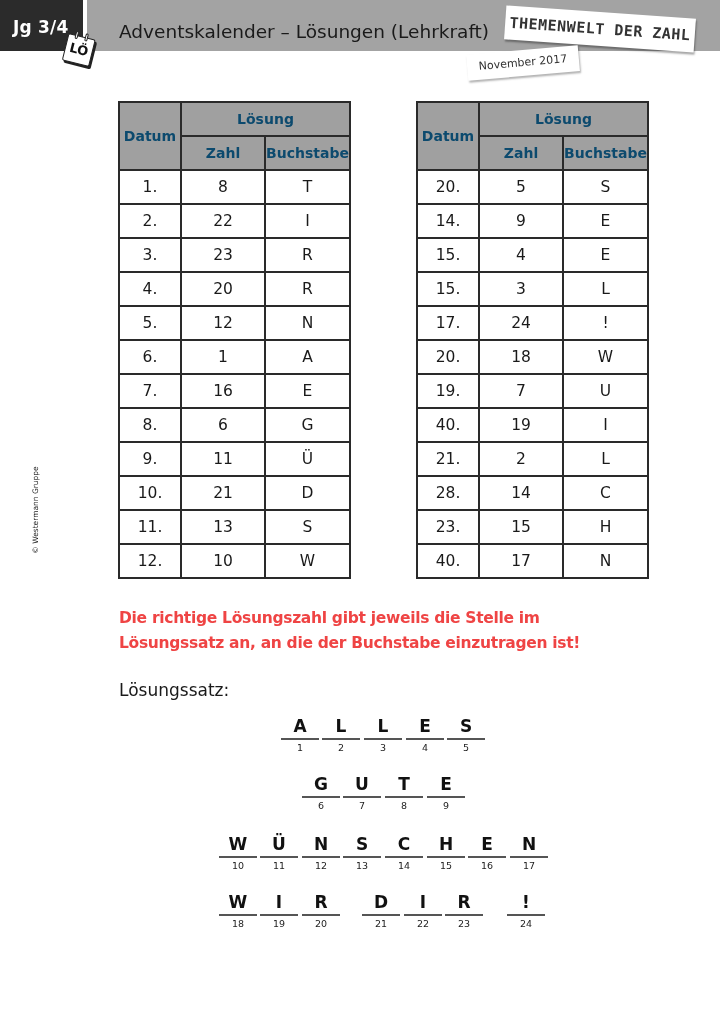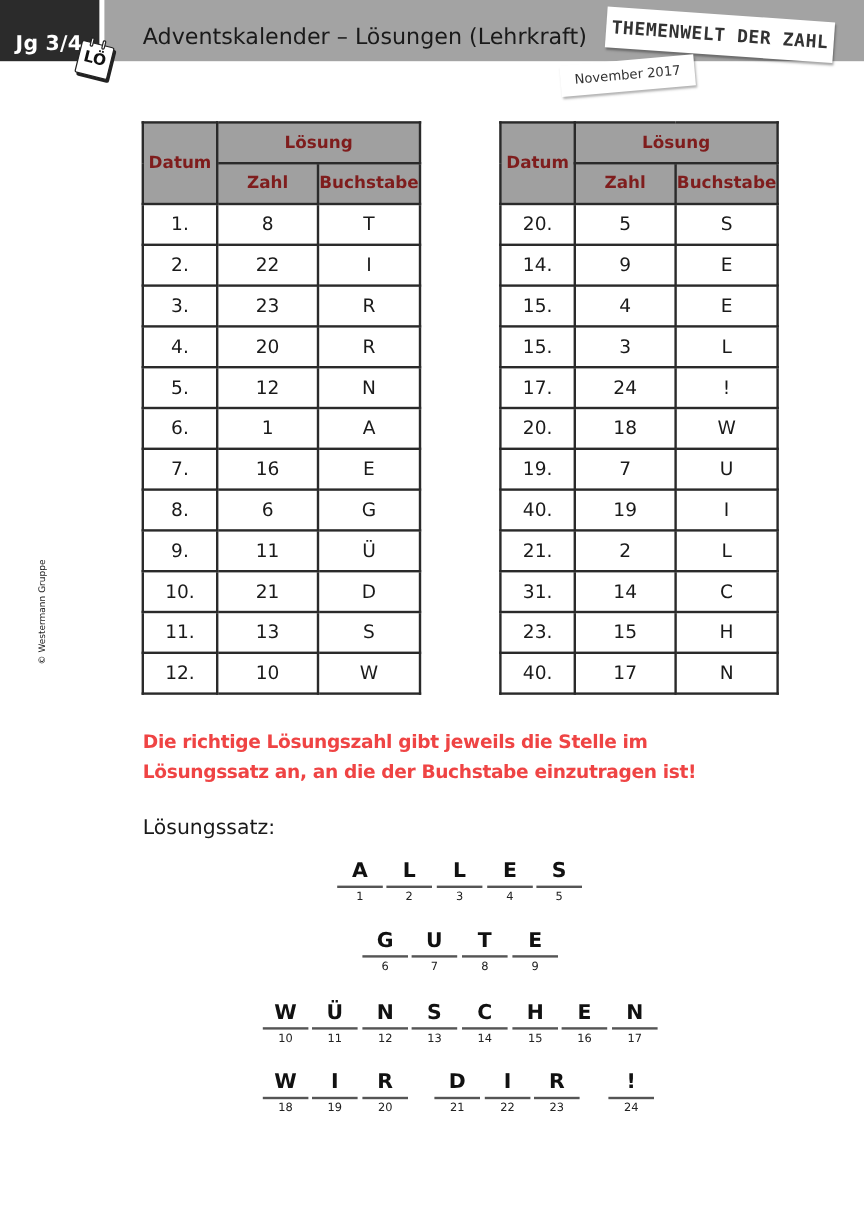--- a/index.html
+++ b/index.html
@@ -1,39 +1,39 @@
 <!DOCTYPE html>
 <html><head>
 <meta charset="utf-8">
 <style>
   * { box-sizing: border-box; margin: 0; padding: 0; }
   html, body { width: 720px; height: 1019px; background: #ffffff; overflow: hidden; }
   body { position: relative; font-family: "DejaVu Sans", sans-serif; color: #1a1a1a; }
 
   
   .hdr-dark { position: absolute; left: 0; top: 0; width: 83px; height: 51px; background: #2b2b2b; }
-  .hdr-grade { position: absolute; left: 13px; top: 27px; color: #fff; font-weight: bold; font-size: 17px; letter-spacing: 0.2px; }
+  .hdr-grade { position: absolute; left: 13px; top: 17px; color: #fff; font-weight: bold; font-size: 17px; letter-spacing: 0.2px; }
   .hdr-gap { position: absolute; left: 83px; top: 0; width: 4px; height: 51px; background: #ffffff; }
   .hdr-grey { position: absolute; left: 87px; top: 0; width: 633px; height: 51px; background: #a3a3a3; }
   .hdr-title { position: absolute; left: 119px; top: 21px; font-size: 18.5px; color: #1a1a1a; }
 
   .lo-icon { position: absolute; left: 63px; top: 32px; width: 32px; height: 34px; transform: rotate(14deg); }
   .lo-icon .pad { position: absolute; left: 2px; top: 4px; width: 28px; height: 28px; background: #fff; border: 1.5px solid #222; border-radius: 2px; box-shadow: 2px 2px 0 #222; }
   .lo-icon .ring { position: absolute; top: 0; width: 3px; height: 8px; border: 1.5px solid #222; border-radius: 2px; background: #fff; }
   .lo-icon .txt { position: absolute; left: 4px; top: 10px; width: 24px; text-align: center; font-weight: bold; font-size: 13px; color: #111; }
 
   .brand { position: absolute; left: 505px; top: 12px; width: 190px; height: 34px; background: #ffffff; transform: rotate(4deg); box-shadow: 1px 2px 2px rgba(0,0,0,0.35); }
   .brand span { display: block; text-align: center; line-height: 34px; font-family: "DejaVu Sans Mono", monospace; font-weight: bold; font-size: 15px; letter-spacing: 0.5px; color: #333; }
   .month { position: absolute; left: 467px; top: 50px; width: 112px; height: 26px; background: #ffffff; transform: rotate(-5deg); box-shadow: 1px 2px 2px rgba(0,0,0,0.3); }
   .month span { display: block; text-align: center; line-height: 26px; font-size: 11px; color: #333; }
 
   
   table.sol { position: absolute; border-collapse: collapse; font-size: 15.5px; }
   table.sol td, table.sol th { border: 2px solid #2a2a2a; text-align: center; height: 34px; }
-  table.sol th { background: #a0a0a0; font-weight: bold; font-size: 14px; color: #7f1d1d; }
+  table.sol th { background: #a0a0a0; font-weight: bold; font-size: 14px; color: #0c4a6e; }
   table.sol th.datum { width: 62px; }
   table.sol td.d { width: 62px; }
   table.sol td.z { width: 84px; }
   table.sol td.b { width: 85px; }
   .tbl-left { left: 118px; top: 101px; }
   .tbl-right { left: 416px; top: 101px; }
 
   
   .copy { position: absolute; left: 35px; top: 510px; transform: translate(-50%,-50%) rotate(-90deg); font-size: 7.5px; white-space: nowrap; color: #222; }
 
@@ -197,21 +197,21 @@
         <td class="d">40.</td>
         <td class="z">19</td>
         <td class="b">I</td>
       </tr>
       <tr>
         <td class="d">21.</td>
         <td class="z">2</td>
         <td class="b">L</td>
       </tr>
       <tr>
-        <td class="d">31.</td>
+        <td class="d">28.</td>
         <td class="z">14</td>
         <td class="b">C</td>
       </tr>
       <tr>
         <td class="d">23.</td>
         <td class="z">15</td>
         <td class="b">H</td>
       </tr>
       <tr>
         <td class="d">40.</td>

